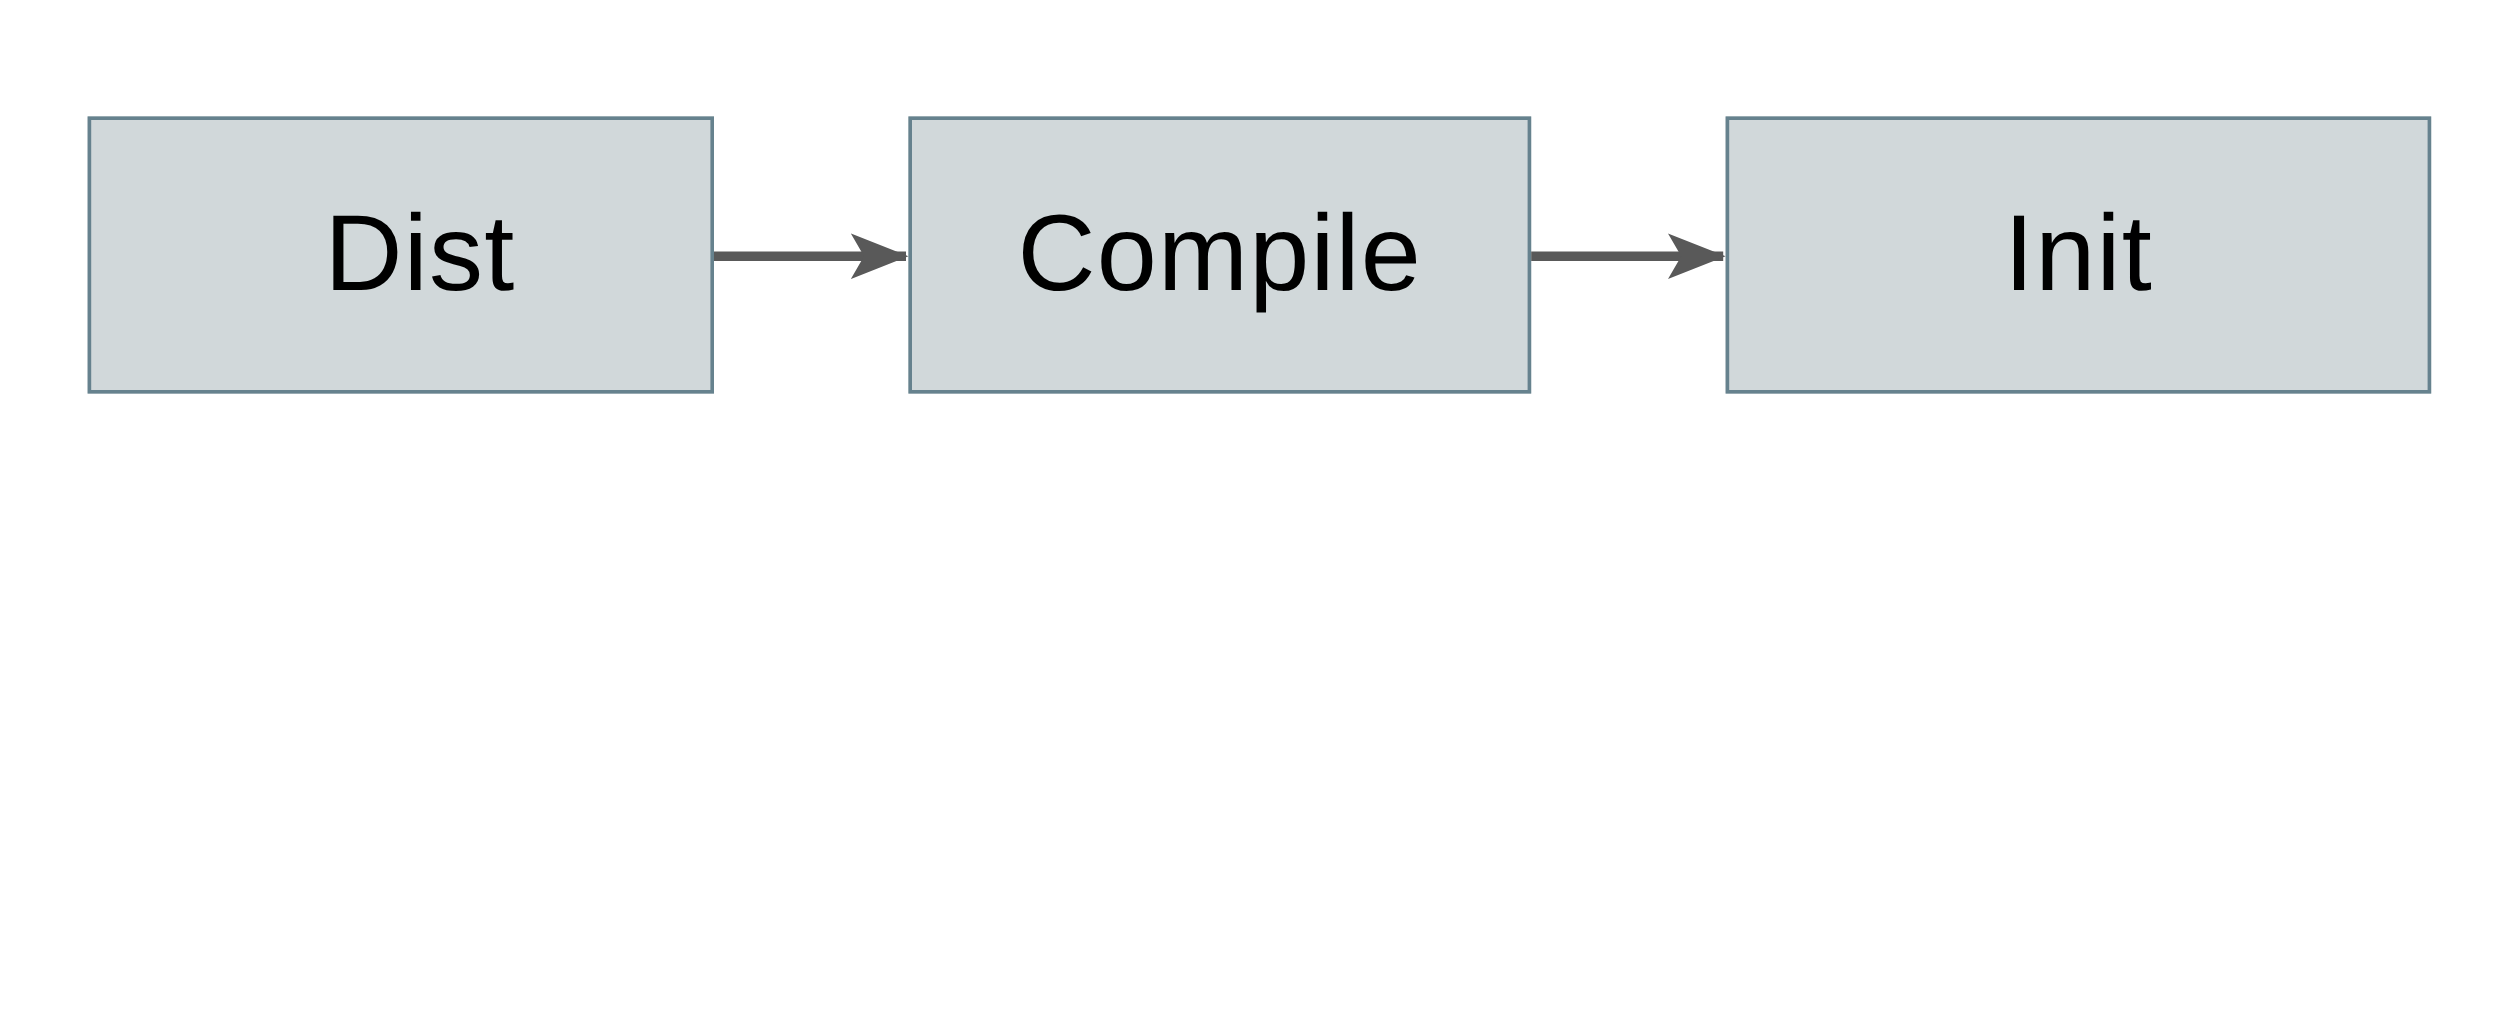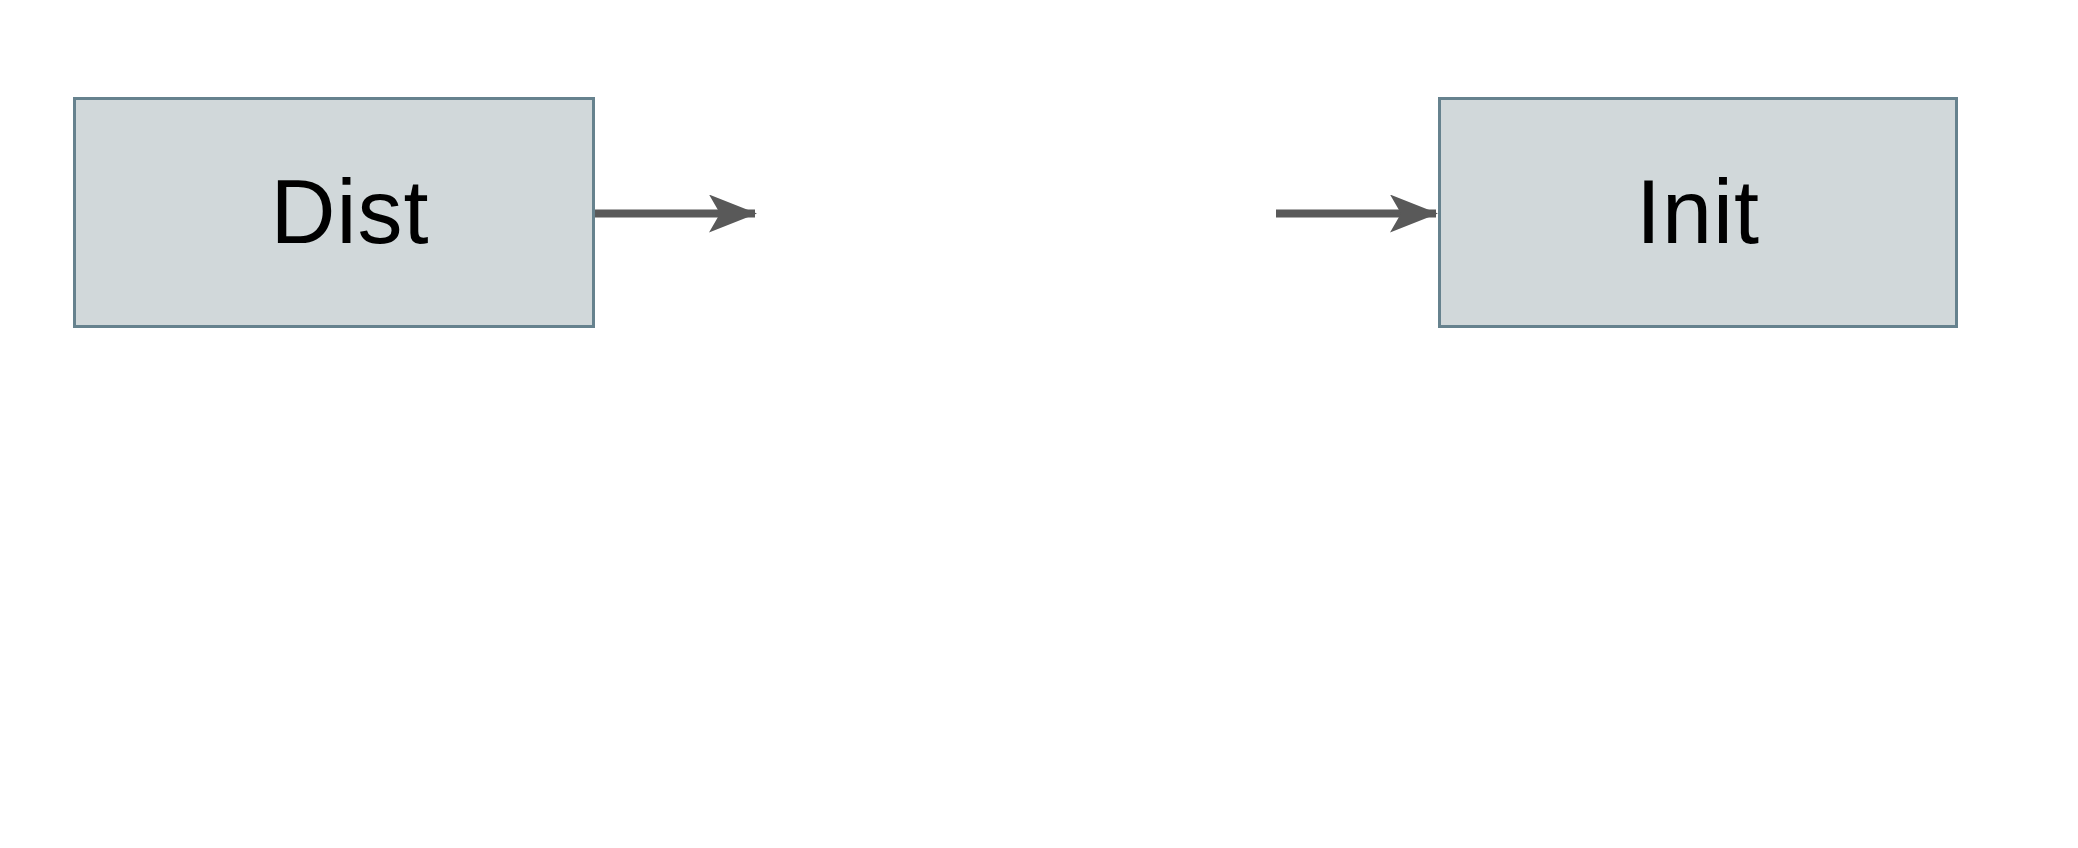--- a/index.html
+++ b/index.html
@@ -27,21 +27,21 @@
   .node .label {
     font-size: 90px;
     font-weight: 400;
     color: var(--text, #000000);
     letter-spacing: 1px;
     white-space: nowrap;
     user-select: none;
   }
   .node-dist    { left: 73px;   top: 97px;  width: 522px; height: 231px; padding-left: 32px; }
   .node-compile { left: 757px;  top: 97px;  width: 519px; height: 231px; }
-  .node-init    { left: 1438px; top: 97px;  width: 520px; height: 231px; }
+  .node-init    { left: 1438px; top: 97px;  width: 588px; height: 231px; }
   .node-clean   { left: 755px;  top: 514px; width: 521px; height: 228px; }
   .edges-layer {
     position: absolute;
     left: 0; top: 0;
     width: 2078px;
     height: 848px;
     pointer-events: none;
   }
   .edge-line {
     stroke: var(--arrow, #595959);
@@ -55,20 +55,23 @@
 </style>
 </head>
 <body>
 
 <div class="canvas">
 
   <div class="node node-dist">
     <span class="label">Dist</span>
   </div>
 
+  <div class="node node-compile">
+    <span class="label">Compile</span>
+  </div>
 
   <div class="node node-init">
     <span class="label">Init</span>
   </div>
 
 
   <svg class="edges-layer" width="2078" height="848" viewBox="0 0 2078 848" xmlns="http://www.w3.org/2000/svg">
     <defs>
       <marker id="stealth-arrowhead" markerUnits="userSpaceOnUse" markerWidth="50" markerHeight="40" refX="46" refY="19" orient="auto">
         <path class="arrowhead-shape" d="M0,0 L48,19 L0,38 L11,19 Z"></path>

